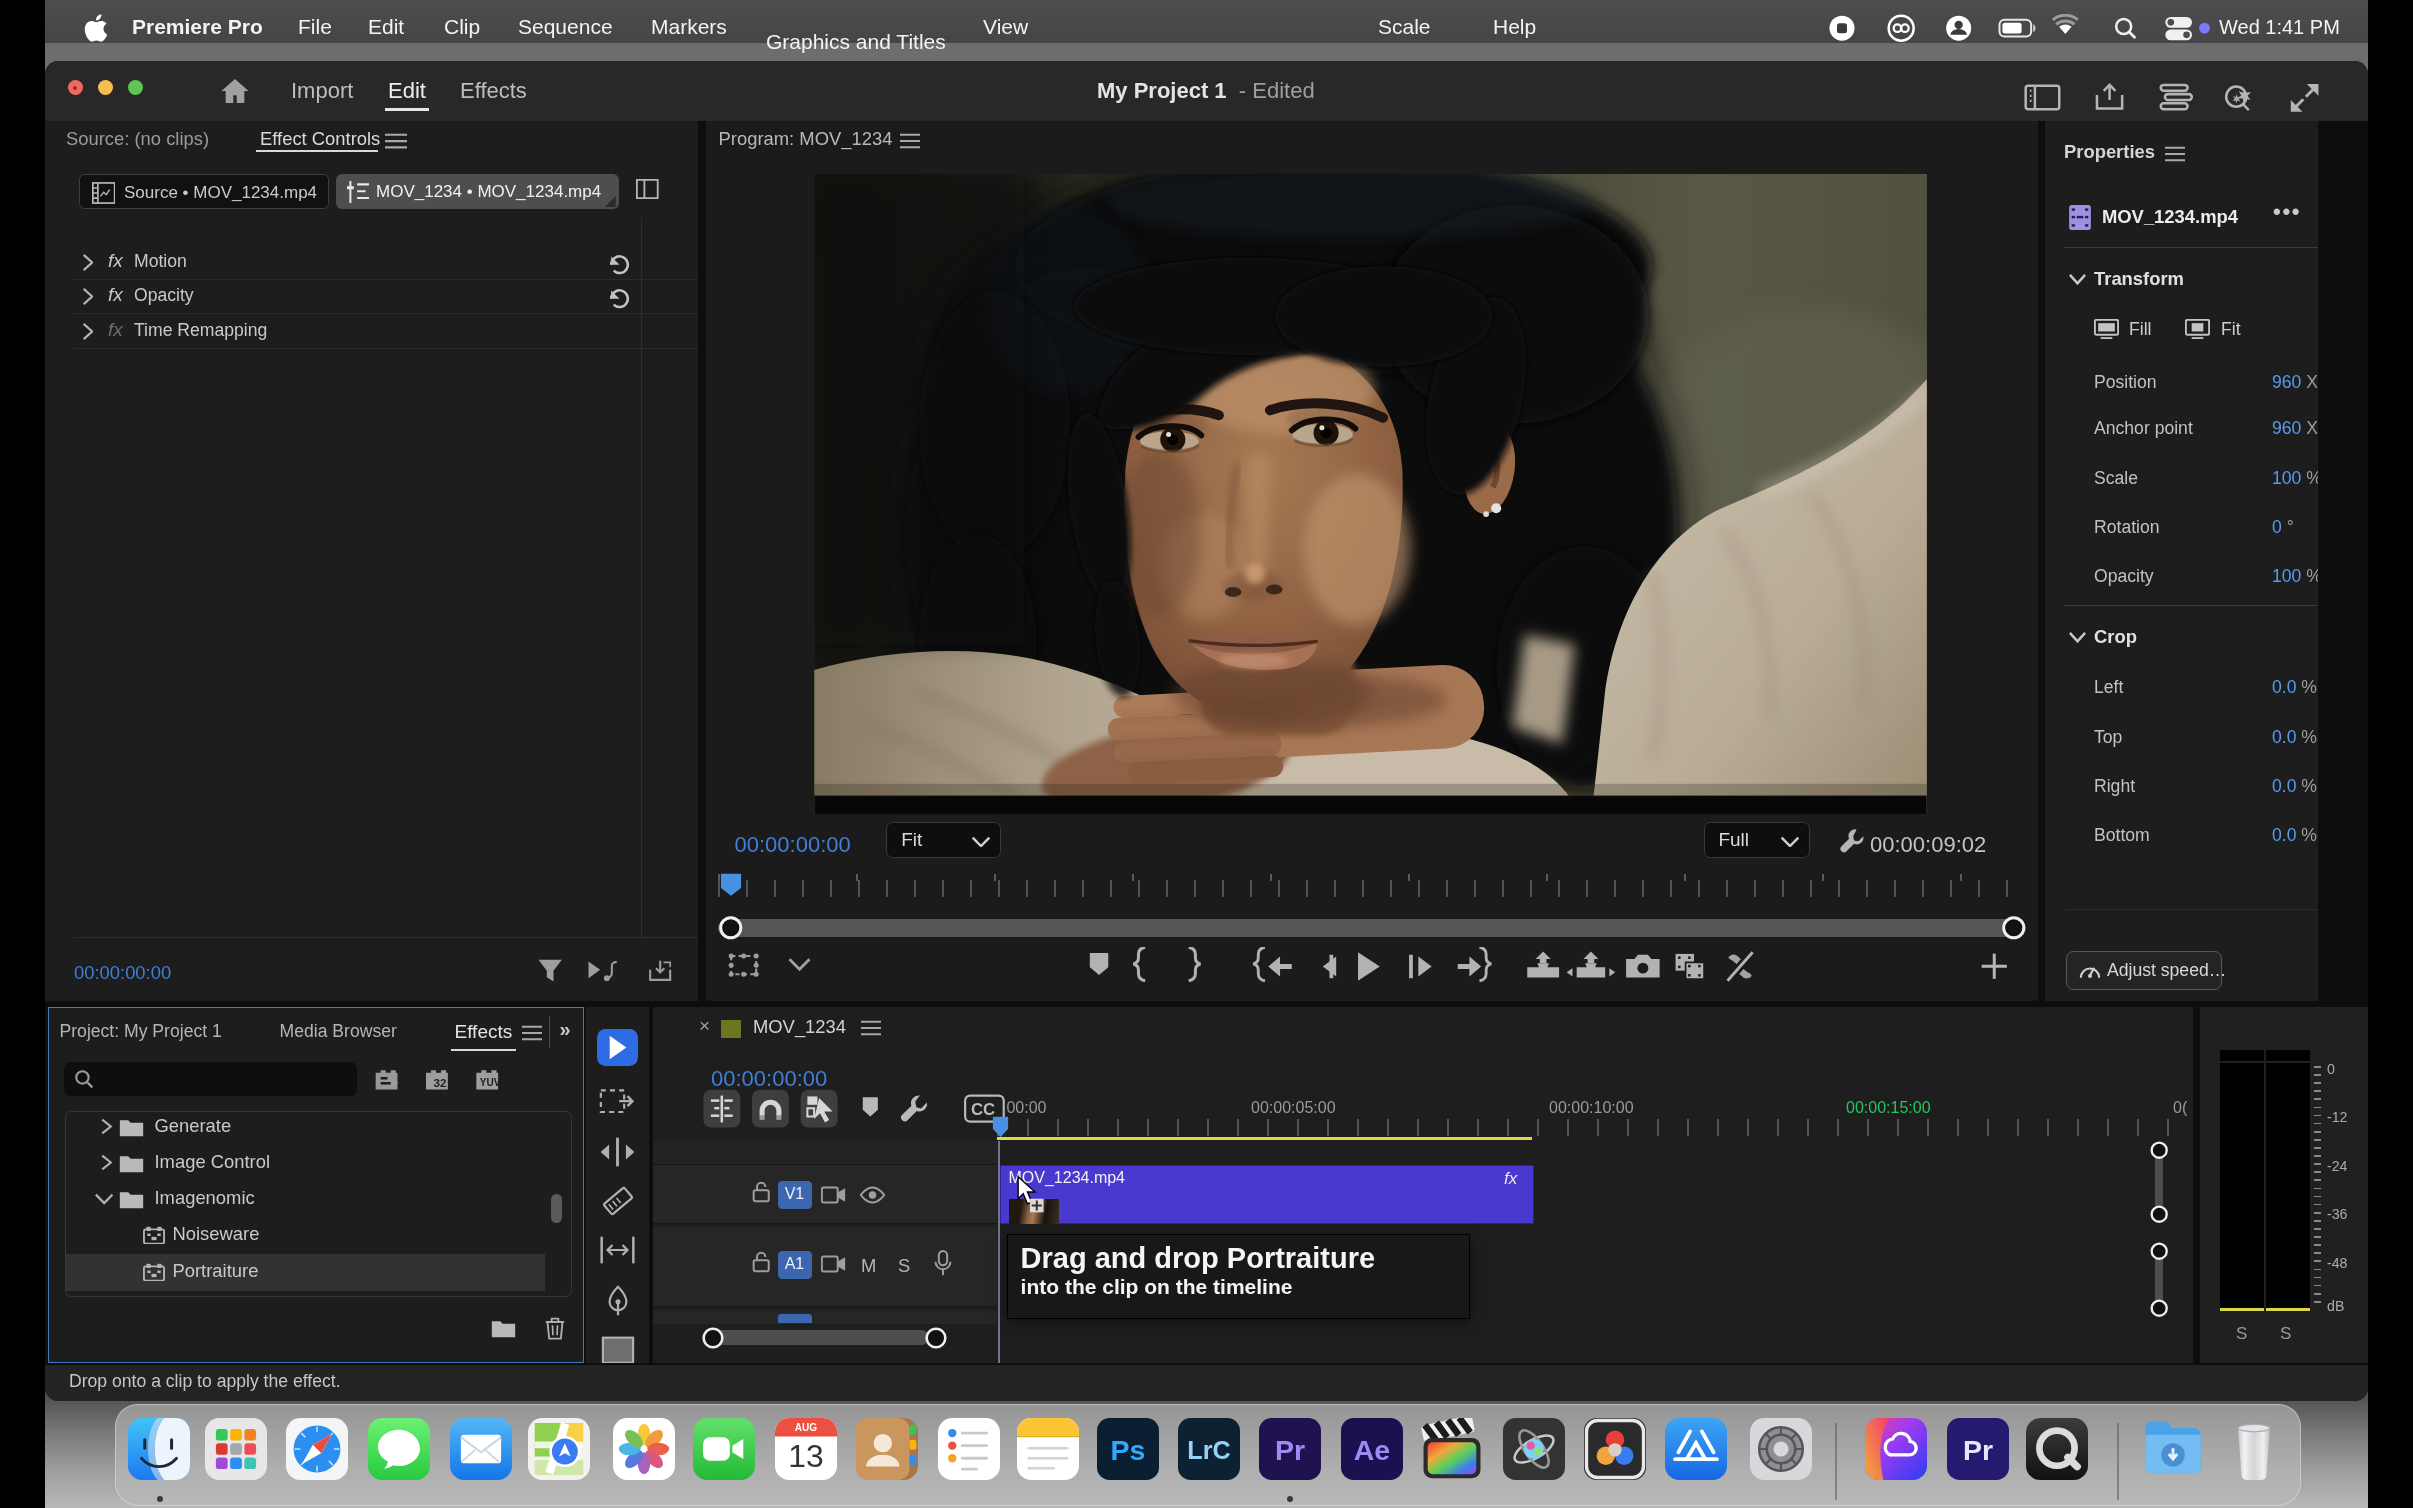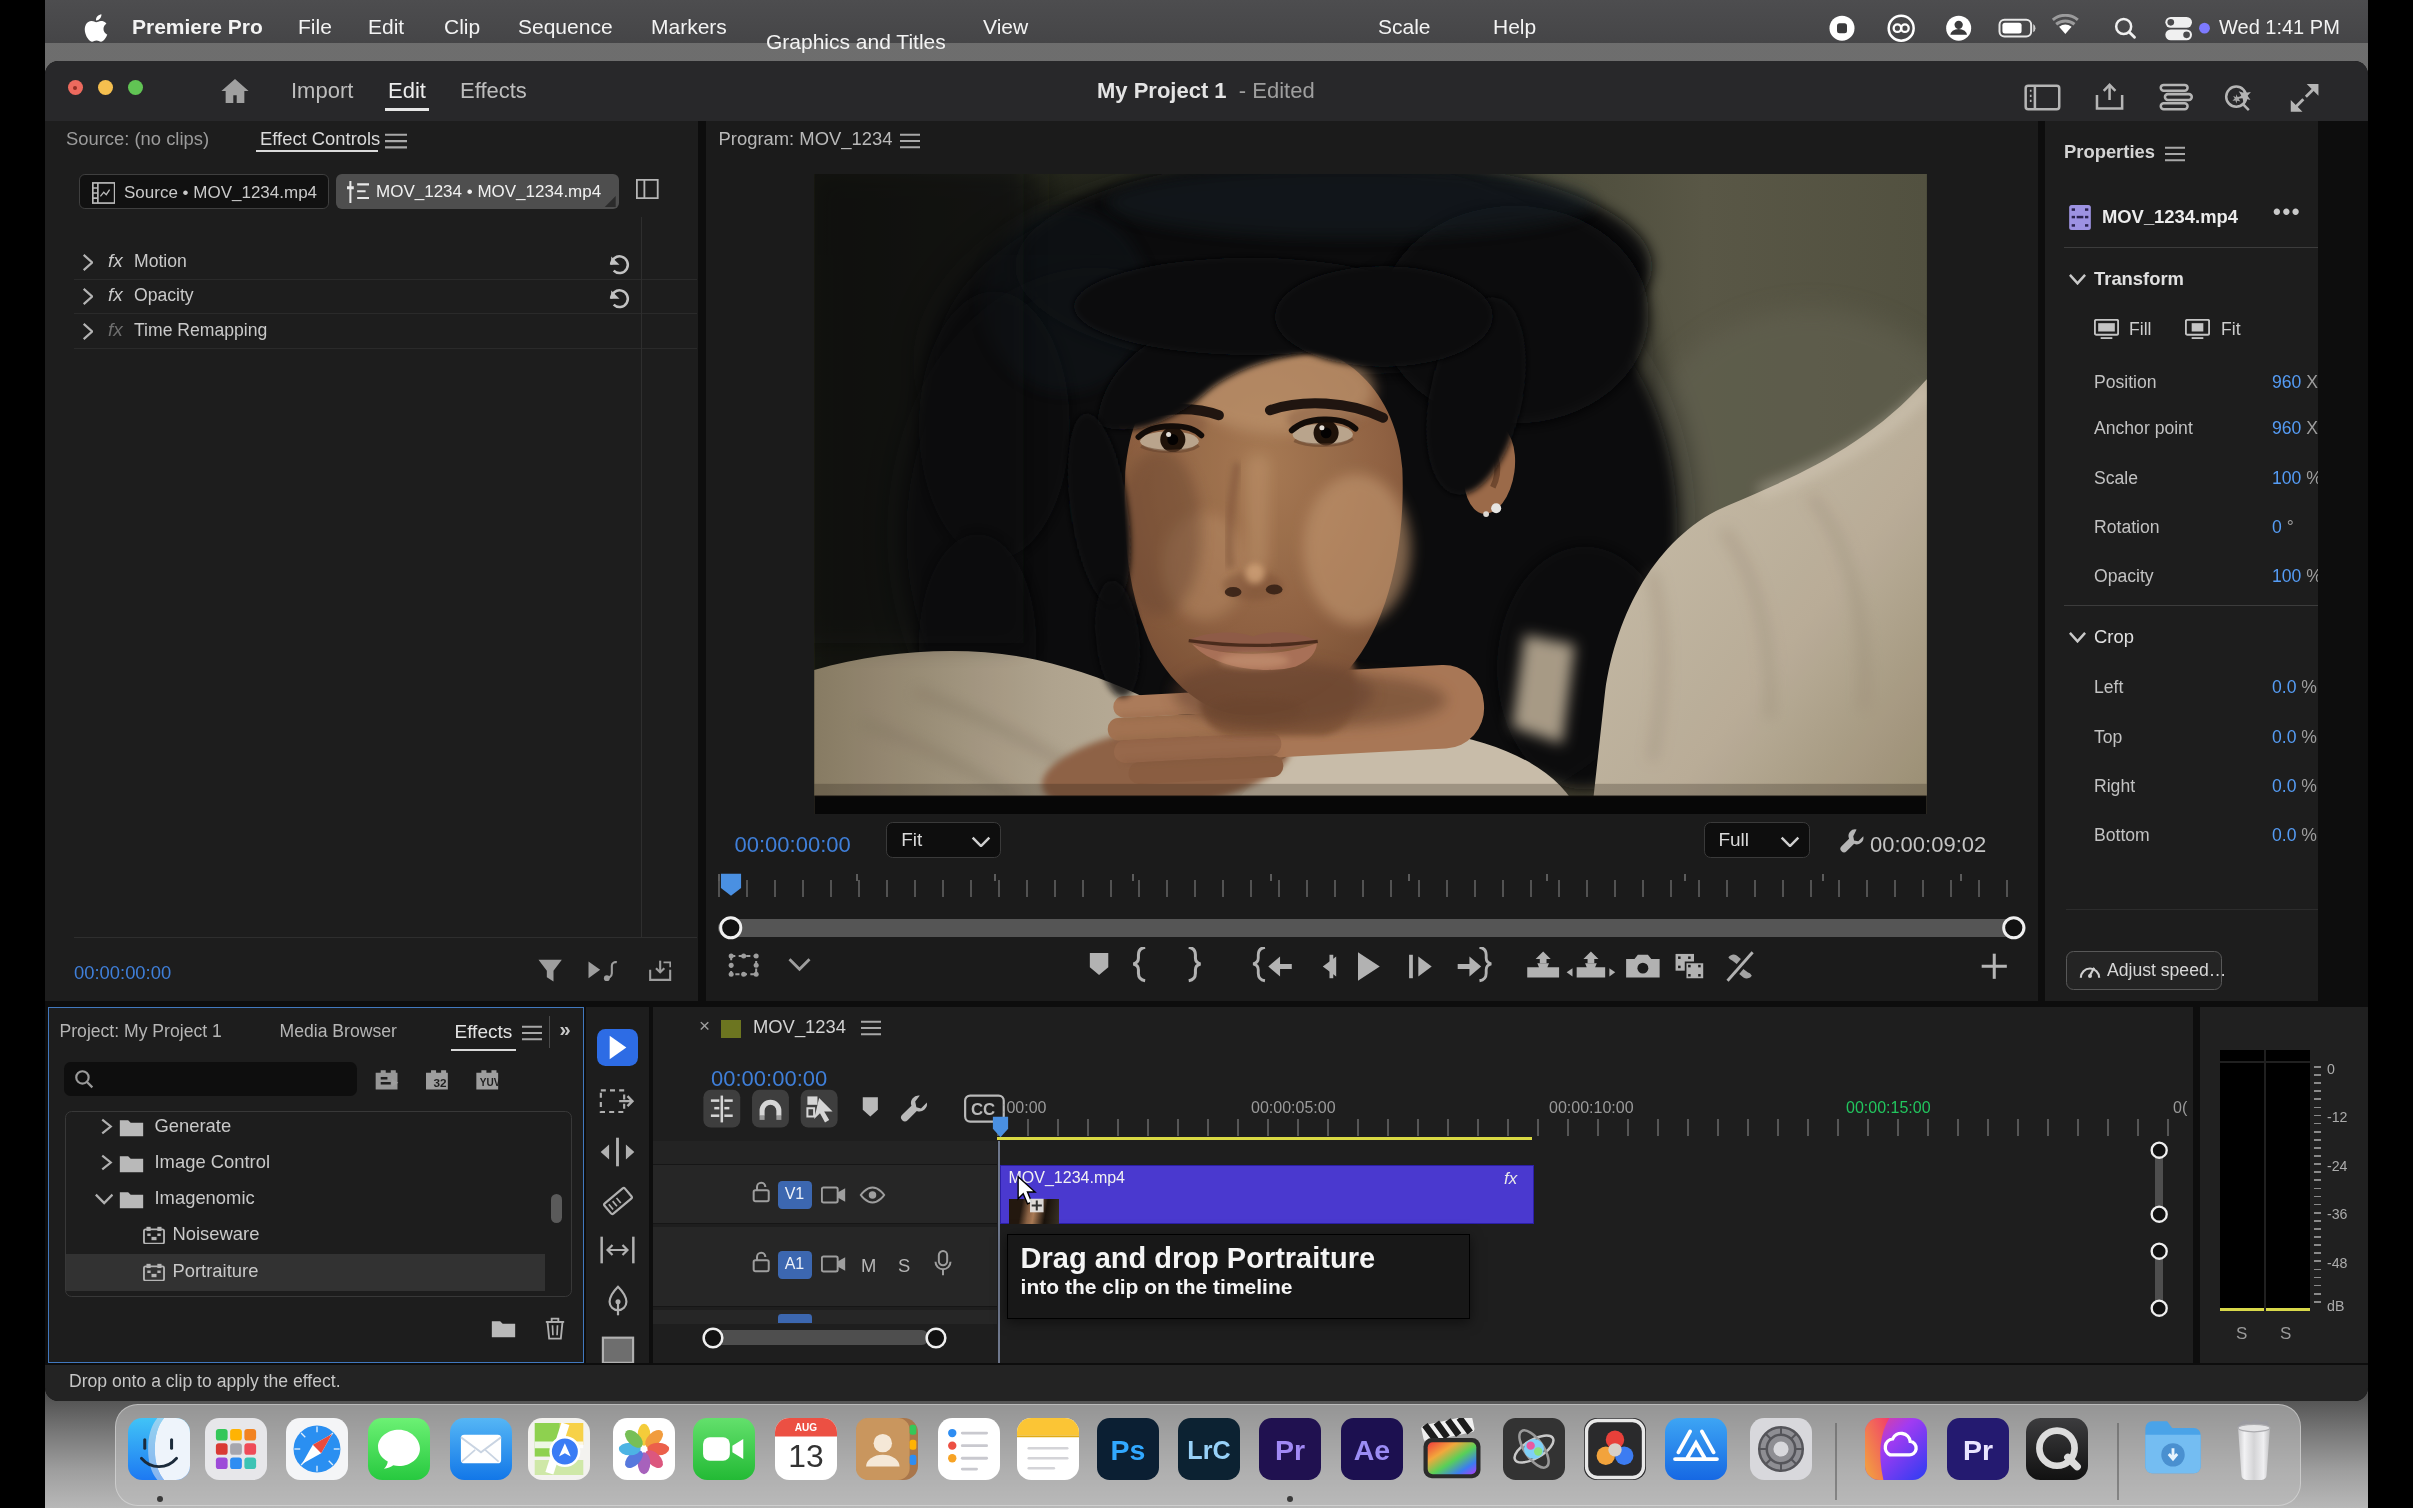--- a/index.html
+++ b/index.html
@@ -493,21 +493,21 @@
     <div class="tx" style="left:49px;top:347px;font-size:17.6px;color:#c2c2c2">Scale</div>
       <div class="tx" style="left:227px;top:347px;font-size:17.6px;color:#559cf5">100 <span style="color:#9d9d9d">%</span></div>
     <div class="tx" style="left:49px;top:396px;font-size:17.6px;color:#c2c2c2">Rotation</div>
       <div class="tx" style="left:227px;top:396px;font-size:17.6px;color:#559cf5">0 <span style="color:#9d9d9d">°</span></div>
     <div class="tx" style="left:49px;top:445px;font-size:17.6px;color:#c2c2c2">Opacity</div>
       <div class="tx" style="left:227px;top:445px;font-size:17.6px;color:#559cf5">100 <span style="color:#9d9d9d">%</span></div>
     <div class="ab" style="left:19px;top:484px;width:266px;height:1.3px;background:#3c3c3c"></div>
     <svg class="ab" style="left:24px;top:511px" width="17" height="11" viewBox="0 0 20 13">
         <path d="M1 1l9 10 9-10" fill="none" stroke="#c9c9c9" stroke-width="3"></path>
       </svg>
-    <div class="tx" style="left:49px;top:505px;font-size:18.4px;color:#e0e0e0;font-weight:400">Crop</div>
+    <div class="tx" style="left:49px;top:505px;font-size:18.4px;color:#e0e0e0;font-weight:700">Crop</div>
     <div class="tx" style="left:49px;top:556px;font-size:17.6px;color:#c2c2c2">Left</div>
       <div class="tx" style="left:227px;top:556px;font-size:17.6px;color:#559cf5">0.0 <span style="color:#9d9d9d">%</span></div>
     <div class="tx" style="left:49px;top:606px;font-size:17.6px;color:#c2c2c2">Top</div>
       <div class="tx" style="left:227px;top:606px;font-size:17.6px;color:#559cf5">0.0 <span style="color:#9d9d9d">%</span></div>
     <div class="tx" style="left:49px;top:655px;font-size:17.6px;color:#c2c2c2">Right</div>
       <div class="tx" style="left:227px;top:655px;font-size:17.6px;color:#559cf5">0.0 <span style="color:#9d9d9d">%</span></div>
     <div class="tx" style="left:49px;top:704px;font-size:17.6px;color:#c2c2c2">Bottom</div>
       <div class="tx" style="left:227px;top:704px;font-size:17.6px;color:#559cf5">0.0 <span style="color:#9d9d9d">%</span></div>
     <div class="ab" style="left:21px;top:788px;width:302px;height:1.3px;background:#2c2c2c"></div>
     <div class="ab" style="left:21px;top:830px;width:156px;height:39px;background:#242424;border:1.3px solid #585858;border-radius:7.5px">

